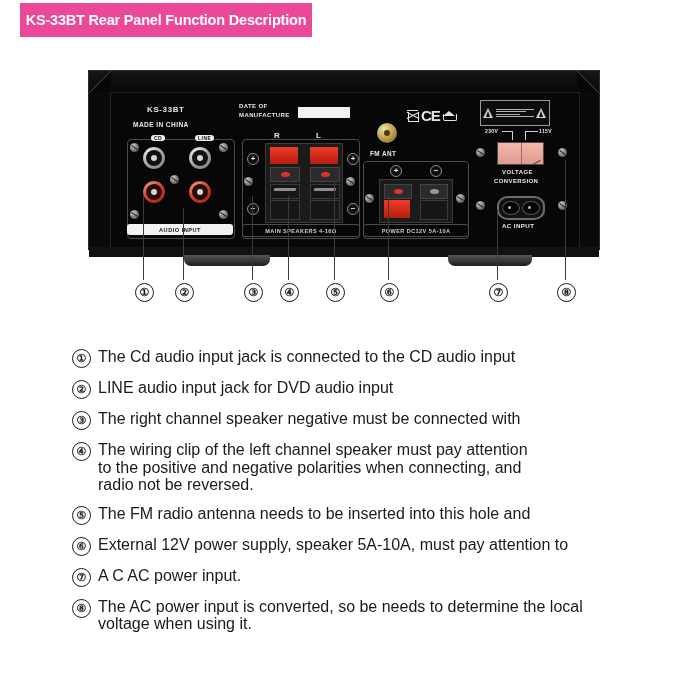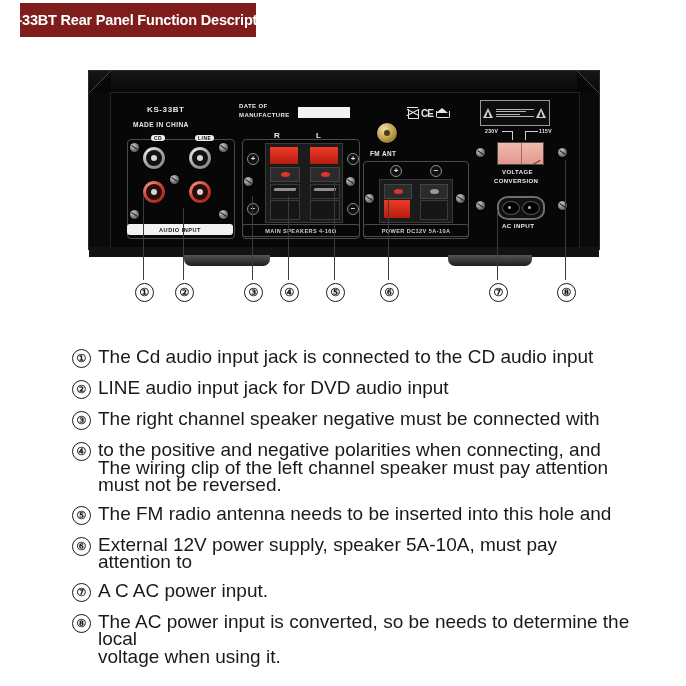--- a/index.html
+++ b/index.html
@@ -3,22 +3,22 @@
 <meta charset="utf-8">
 <style>
   html,body{margin:0;padding:0;}
   body{
     width:686px;height:686px;background:#ffffff;overflow:hidden;
     font-family:"Liberation Sans", sans-serif;color:#1a1a1a;position:relative;
   }
 
   
   #title-bar{
-    position:absolute;left:20px;top:3px;width:236px;height:34px;
-    background:#7f1d1d;display:flex;align-items:center;justify-content:center;
+    position:absolute;left:20px;top:3px;width:292px;height:34px;
+    background:#ec4899;display:flex;align-items:center;justify-content:center;
   }
   #title-bar .t{
     color:#ffffff;font-size:14.5px;font-weight:bold;letter-spacing:-0.2px;
     white-space:nowrap;
   }
 
   
   #device{position:absolute;left:88px;top:70px;width:510px;height:190px;}
 
   
@@ -180,21 +180,21 @@
     border:1.4px solid #1a1a1a;color:#111;font-size:11px;font-weight:bold;
     display:flex;align-items:center;justify-content:center;background:#fff;}
 
   
   #desc{position:absolute;left:72px;top:348px;width:560px;}
   .drow{display:flex;align-items:flex-start;margin-bottom:11px;}
   .dnum{flex:0 0 auto;width:17px;height:17px;border-radius:50%;
     border:1.4px solid #1a1a1a;font-size:11px;font-weight:bold;
     display:flex;align-items:center;justify-content:center;margin-right:7px;
     margin-top:1px;}
-  .dtxt{font-size:19px;line-height:17.5px;color:#1a1a1a;}
+  .dtxt{font-size:16px;line-height:17.5px;color:#1a1a1a;}
   .dtxt .ind{display:block;}
 </style>
 </head>
 <body>
 
 <div id="title-bar">
   <span class="t">KS-33BT Rear Panel Function Description</span>
 </div>
 
 <div id="device">
@@ -212,21 +212,21 @@
       <div class="plabel" style="left:128px;top:19px;">MANUFACTURE</div>
       <div class="white-strip" style="left:187px;top:14px;width:52px;height:11px;"></div>
 
       <div class="certs" style="left:296px;top:14px;">
         <span class="wee">
           <span class="lid"></span>
             <span class="bin"></span>
             <span class="x1"></span>
             <span class="x2"></span>
         </span>
-        <span style="font-size:10px;letter-spacing:-1px;">CE</span>
+        <span style="font-size:15px;letter-spacing:-1px;">CE</span>
         <span class="house">
           <span class="r"></span>
             <span class="b"></span>
         </span>
       </div>
 
       <div class="warn" style="left:369px;top:7px;width:64px;height:22px;">
         <span class="tri"></span>
         <span class="warn-lines">
           <i></i>
@@ -392,23 +392,23 @@
     </div>
     <div class="drow">
       <div class="dnum">③</div>
       <div class="dtxt">
         <span class="ind">The right channel speaker negative must be connected with</span>
       </div>
     </div>
     <div class="drow">
       <div class="dnum">④</div>
       <div class="dtxt">
+        <span class="ind">The wiring clip of the left channel speaker must pay attention</span>
         <span class="ind"> to the positive and negative polarities when connecting, and</span>
-        <span class="ind">The wiring clip of the left channel speaker must pay attention</span>
-        <span class="ind">must not be reversed.</span>
+        <span class="ind">radio not be reversed.</span>
       </div>
     </div>
     <div class="drow">
       <div class="dnum">⑤</div>
       <div class="dtxt">
         <span class="ind">The FM radio antenna needs to be inserted into this hole and</span>
       </div>
     </div>
     <div class="drow">
       <div class="dnum">⑥</div>

